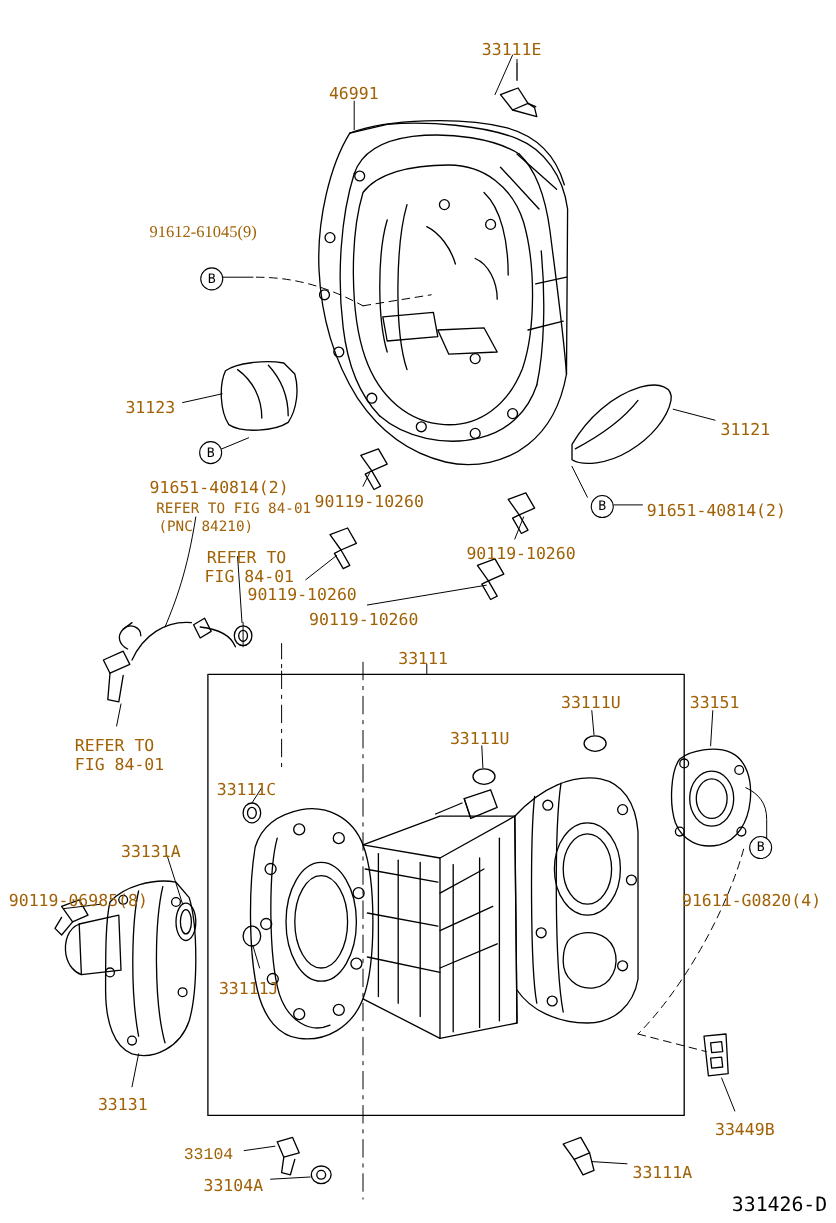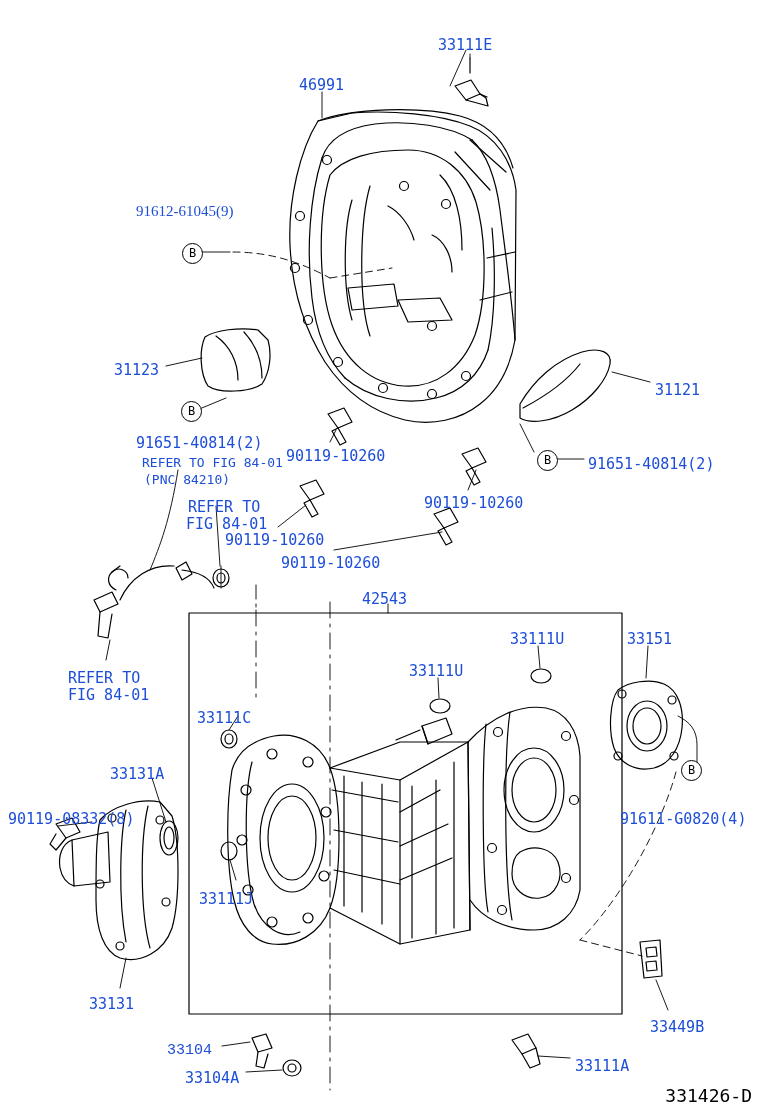--- a/index.html
+++ b/index.html
@@ -12,21 +12,21 @@
     width: 760px;
     height: 1112px;
     background: #ffffff;
     overflow: hidden;
     font-family: "DejaVu Sans Mono", monospace;
   }
   .lbl {
     position: absolute;
     font-family: "DejaVu Sans Mono", monospace;
     font-size: 15px;
-    color: #1d4ed8;
+    color: #a16207;
     white-space: nowrap;
     letter-spacing: 0px;
   }
   .lbl.small {
     font-size: 13px;
     margin-left: 32px;
   }
   svg.layer {
     position: absolute;
     left: 0;
@@ -316,30 +316,30 @@
   <div class="lbl" style="left:136px; top:434px;">91651-40814(2)</div>
   <div class="lbl small" style="left:110px; top:455px;">REFER TO FIG 84-01</div>
   <div class="lbl small" style="left:112px; top:472px;">(PNC 84210)</div>
   <div class="lbl" style="left:286px; top:447px;">90119-10260</div>
   <div class="lbl" style="left:588px; top:455px;">91651-40814(2)</div>
   <div class="lbl" style="left:188px; top:498px;">REFER TO</div>
   <div class="lbl" style="left:186px; top:515px;">FIG 84-01</div>
   <div class="lbl" style="left:424px; top:494px;">90119-10260</div>
   <div class="lbl" style="left:225px; top:531px;">90119-10260</div>
   <div class="lbl" style="left:281px; top:554px;">90119-10260</div>
-  <div class="lbl" style="left:362px; top:590px;">42543</div>
+  <div class="lbl" style="left:362px; top:590px;">33111</div>
   <div class="lbl" style="left:510px; top:630px;">33111U</div>
   <div class="lbl" style="left:627px; top:630px;">33151</div>
   <div class="lbl" style="left:409px; top:662px;">33111U</div>
   <div class="lbl" style="left:68px; top:669px;">REFER TO</div>
   <div class="lbl" style="left:68px; top:686px;">FIG 84-01</div>
   <div class="lbl" style="left:197px; top:709px;">33111C</div>
   <div class="lbl" style="left:110px; top:765px;">33131A</div>
   <div class="lbl" style="left:620px; top:810px;">91611-G0820(4)</div>
-  <div class="lbl" style="left:8px; top:810px;">90119-08332(8)</div>
+  <div class="lbl" style="left:8px; top:810px;">90119-06985(8)</div>
   <div class="lbl" style="left:199px; top:890px;">33111J</div>
   <div class="lbl" style="left:89px; top:995px;">33131</div>
   <div class="lbl" style="left:650px; top:1018px;">33449B</div>
   <div class="lbl" style="left:167px; top:1042px;font-family:Liberation Mono, monospace;">33104</div>
   <div class="lbl" style="left:575px; top:1057px;">33111A</div>
   <div class="lbl" style="left:185px; top:1069px;">33104A</div>
 
   <div class="bcirc" style="left:182px; top:243px;">B</div>
   <div class="bcirc" style="left:181px; top:401px;">B</div>
   <div class="bcirc" style="left:537px; top:450px;">B</div>

